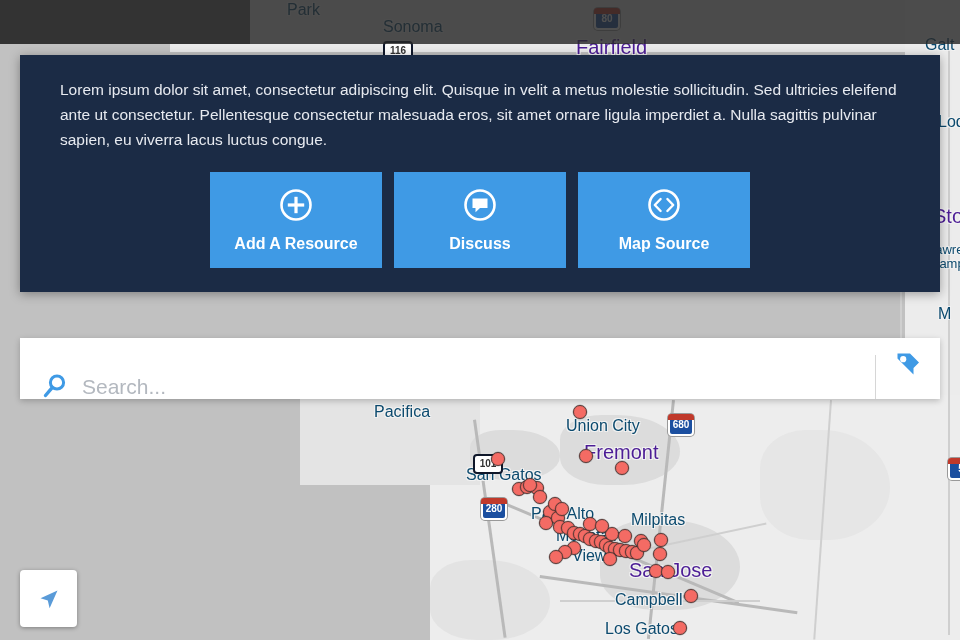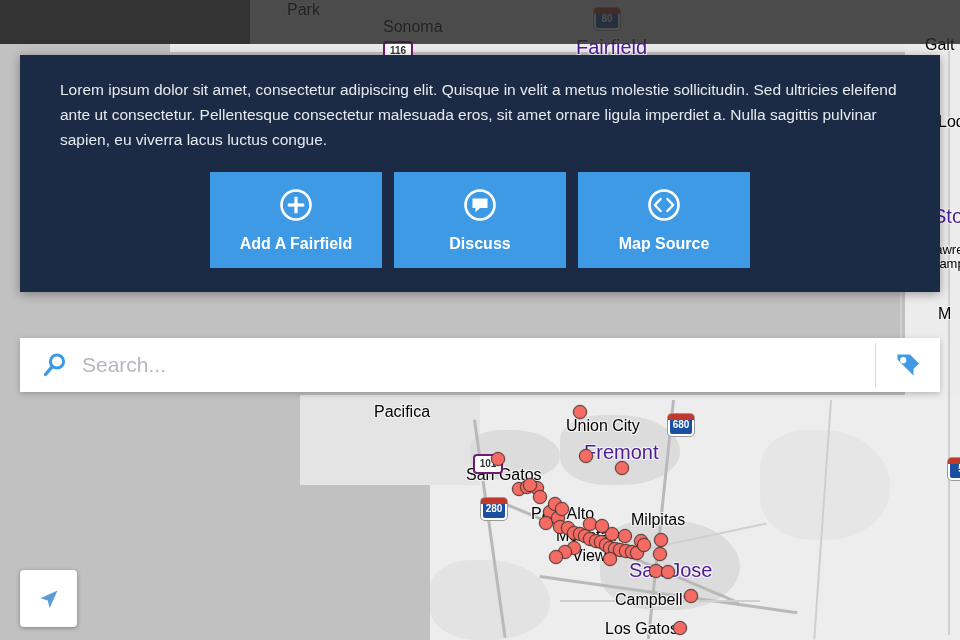--- a/index.html
+++ b/index.html
@@ -72,21 +72,21 @@
   .road {
     position: absolute;
     background: #b9b9b9;
     transform-origin: 0 0;
   }
   .road-minor { background: #cfcfcf; }
 
   
   .map-label {
     position: absolute;
-    color: #000000;
+    color: #0c4a6e;
     font-family: "Liberation Sans", sans-serif;
     white-space: nowrap;
     text-shadow:
       -1px -1px 0 #f2f2f2,  1px -1px 0 #f2f2f2,
       -1px  1px 0 #f2f2f2,  1px  1px 0 #f2f2f2;
     pointer-events: none;
   }
   .map-label.lg { font-size: 20px; color: #4c1d95; }
   .map-label.md { font-size: 16px; }
   .map-label.sm { font-size: 13px; }
@@ -111,21 +111,21 @@
     left: -2px; top: -2px; right: -2px;
     height: 6px;
     background: #c0392b;
     border-radius: 3px 3px 0 0;
   }
   .shield-state {
     position: absolute;
     width: 30px; height: 20px;
     border-radius: 4px;
     background: #ffffff;
-    border: 2px solid #701a75;
+    border: 2px solid #0f172a;
     color: #333;
     font-size: 10px;
     font-weight: bold;
     text-align: center;
     line-height: 16px;
   }
 
   
   .marker {
     position: absolute;
@@ -218,24 +218,24 @@
   }
 
   .action-icon { display: block; }
 
   
   .searchbar {
     position: absolute;
     left: 20px;
     top: 338px;
     width: 920px;
-    height: 54px;
+    height: 61px;
     background: #ffffff;
     display: flex;
-    align-items: center;
+    align-items: flex-end;
     box-shadow: 0 2px 6px rgba(0,0,0,0.22);
   }
 
   .search-icon-wrap {
     padding: 0 14px 0 22px;
     display: flex;
     align-items: center;
     cursor: pointer;
   }
 
@@ -404,21 +404,21 @@
       <div class="actions">
 
         <button class="action-btn">
           <span class="action-icon">
             <svg width="34" height="34" viewBox="0 0 34 34">
               <circle cx="17" cy="17" r="14.5" fill="none" stroke="#ffffff" stroke-width="2.6"></circle>
               <rect x="15.4" y="8.8" width="3.2" height="16.4" fill="#ffffff"></rect>
               <rect x="8.8" y="15.4" width="16.4" height="3.2" fill="#ffffff"></rect>
             </svg>
           </span>
-          <span class="action-label">Add A Fairfield</span>
+          <span class="action-label">Add A Resource</span>
         </button>
 
         <button class="action-btn">
           <span class="action-icon">
             <svg width="34" height="34" viewBox="0 0 34 34">
               <circle cx="17" cy="17" r="14.5" fill="none" stroke="#ffffff" stroke-width="2.6"></circle>
               <path d="M9.5 10.5 h15 v9.5 h-7.5 l-4.5 4.2 v-4.2 h-3 z" fill="#ffffff"></path>
             </svg>
           </span>
           <span class="action-label">Discuss</span>

